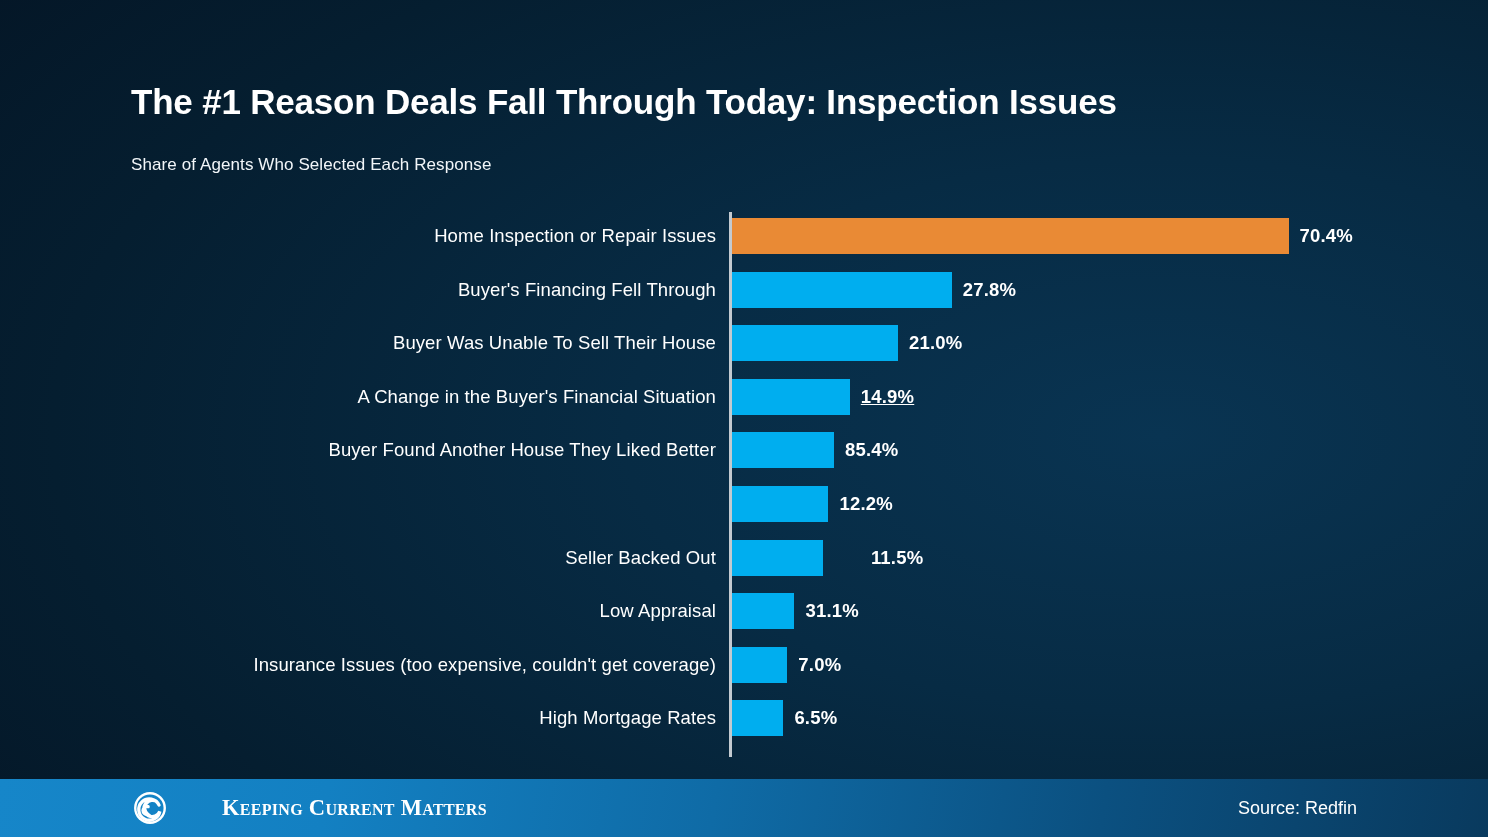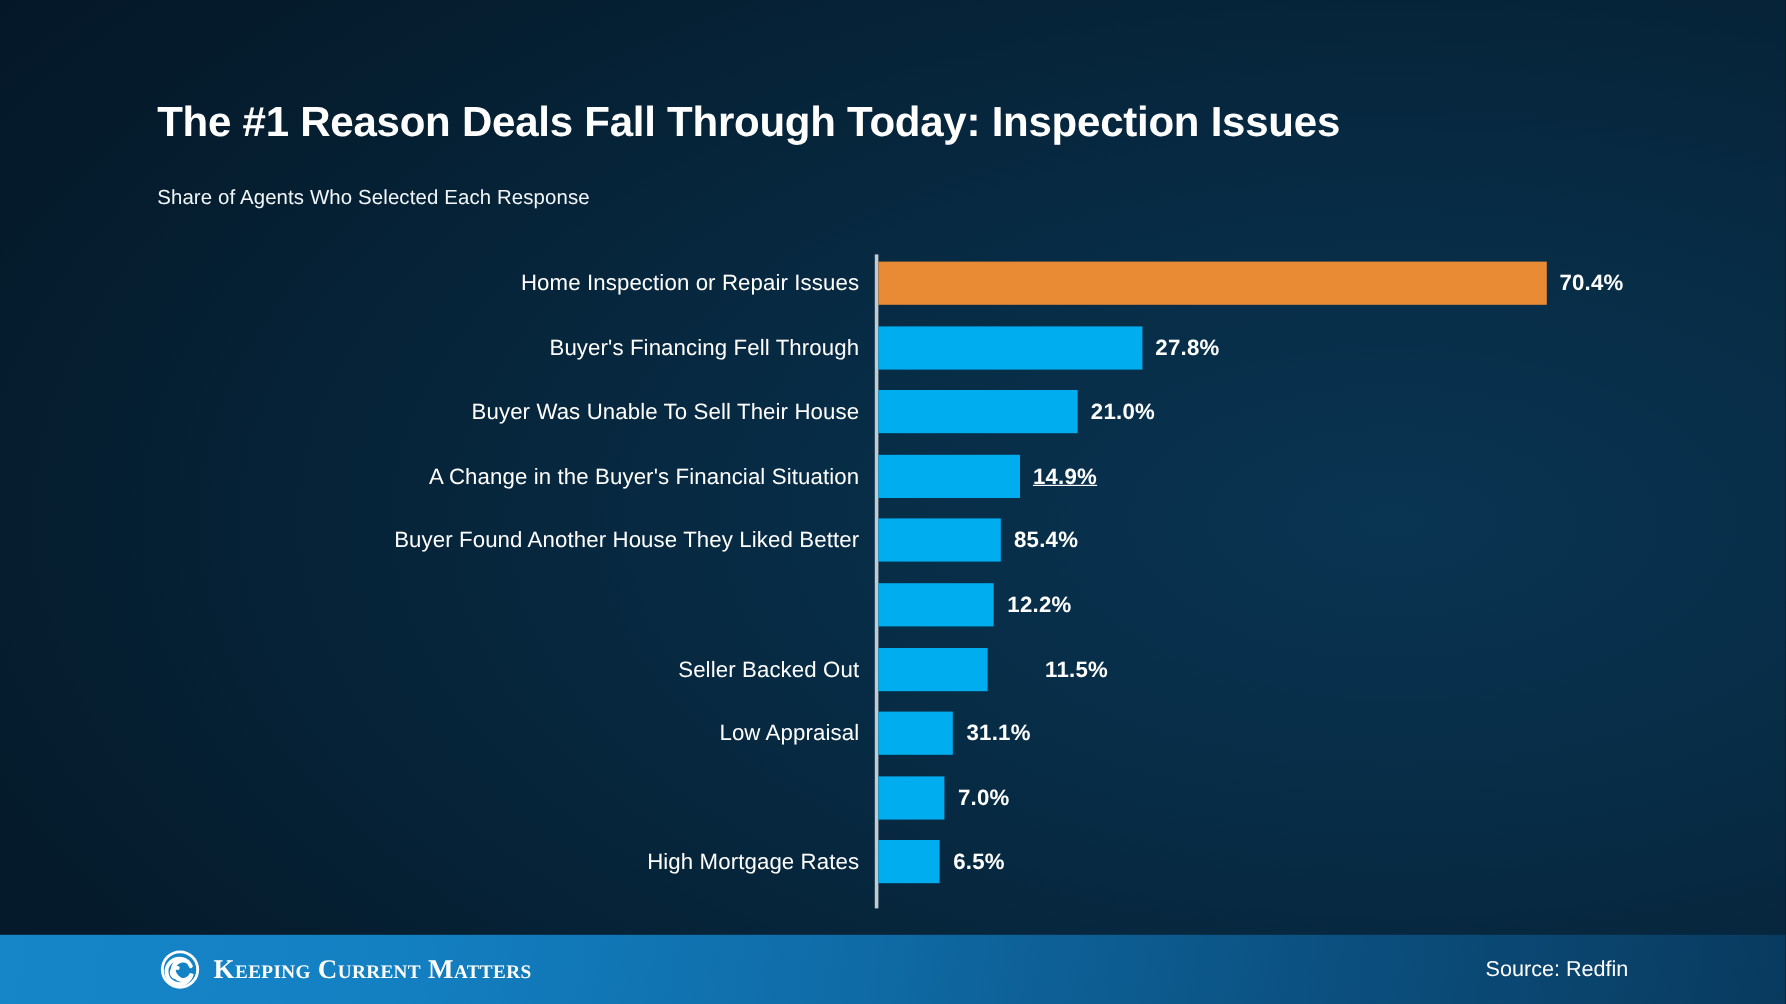--- a/index.html
+++ b/index.html
@@ -58,20 +58,21 @@
     position:absolute; left:0; top:779px; width:1488px; height:58px;
     background:linear-gradient(100deg, #1686c9 0%, #1380c2 22%, #0f6ba6 48%, #0b5080 74%, #093a5e 100%);
   }
   #brand { position:absolute; left:133px; top:50%; transform:translateY(-50%); display:flex; align-items:center; gap:11px; }
   #brand-logo { width:34px; height:34px; display:block; }
   #brand-name {
     color:#ffffff; font-size:22.5px; font-weight:bold;
     font-variant:small-caps; letter-spacing:0.3px;
     font-family:"Liberation Serif", serif;
     white-space:nowrap;
+    margin-left:44px;
   }
   #source-note {
     position:absolute; right:131px; top:50%; transform:translateY(-50%);
     color:#ffffff; font-size:18px; white-space:nowrap;
   }
 </style>
 </head>
 <body>
 
 <div id="slide">
@@ -133,20 +134,21 @@
           <div class="bar-value" style="left: 833.908px; margin-left: 37px;">11.5%</div>
         </div>
         <div class="bar-row" style="top: 584.2px;">
           <div class="bar-label">Low Appraisal</div>
           <div class="bar-track">
             <div class="bar-rect secondary" style="width: 62.4495px; background: rgb(0, 174, 239);"></div>
           </div>
           <div class="bar-value" style="left: 805.449px;">31.1%</div>
         </div>
         <div class="bar-row" style="top: 637.8px;">
+          <div class="bar-label">Insurance Issues (too expensive, couldn't get coverage)</div>
           <div class="bar-track">
             <div class="bar-rect secondary" style="width: 55.335px; background: rgb(0, 174, 239);"></div>
           </div>
           <div class="bar-value" style="left: 798.335px;">7.0%</div>
         </div>
         <div class="bar-row" style="top: 691.4px;">
           <div class="bar-label">High Mortgage Rates</div>
           <div class="bar-track">
             <div class="bar-rect secondary" style="width: 51.3825px; background: rgb(0, 174, 239);"></div>
           </div>

